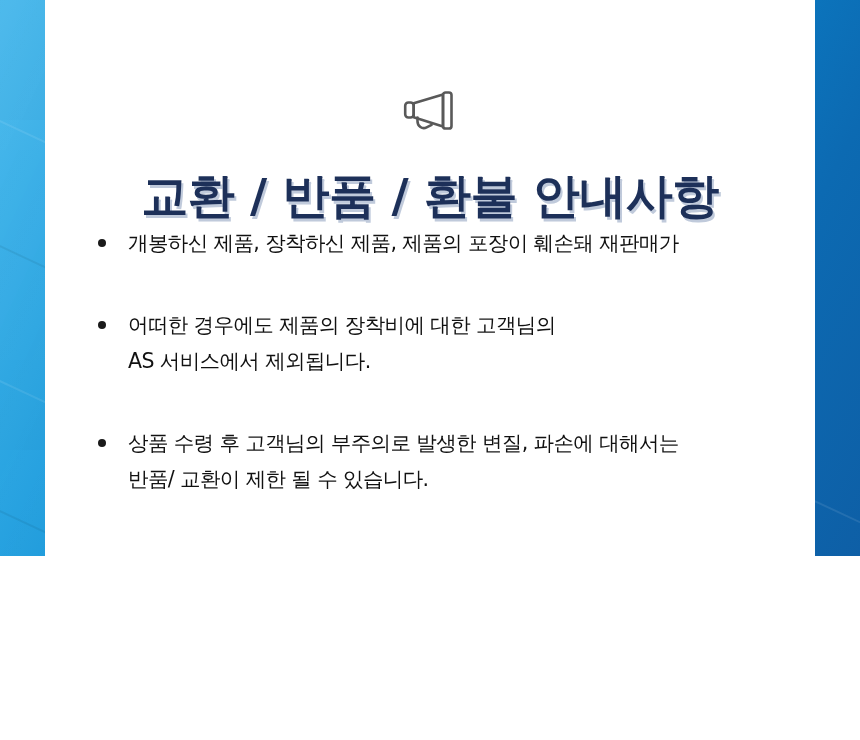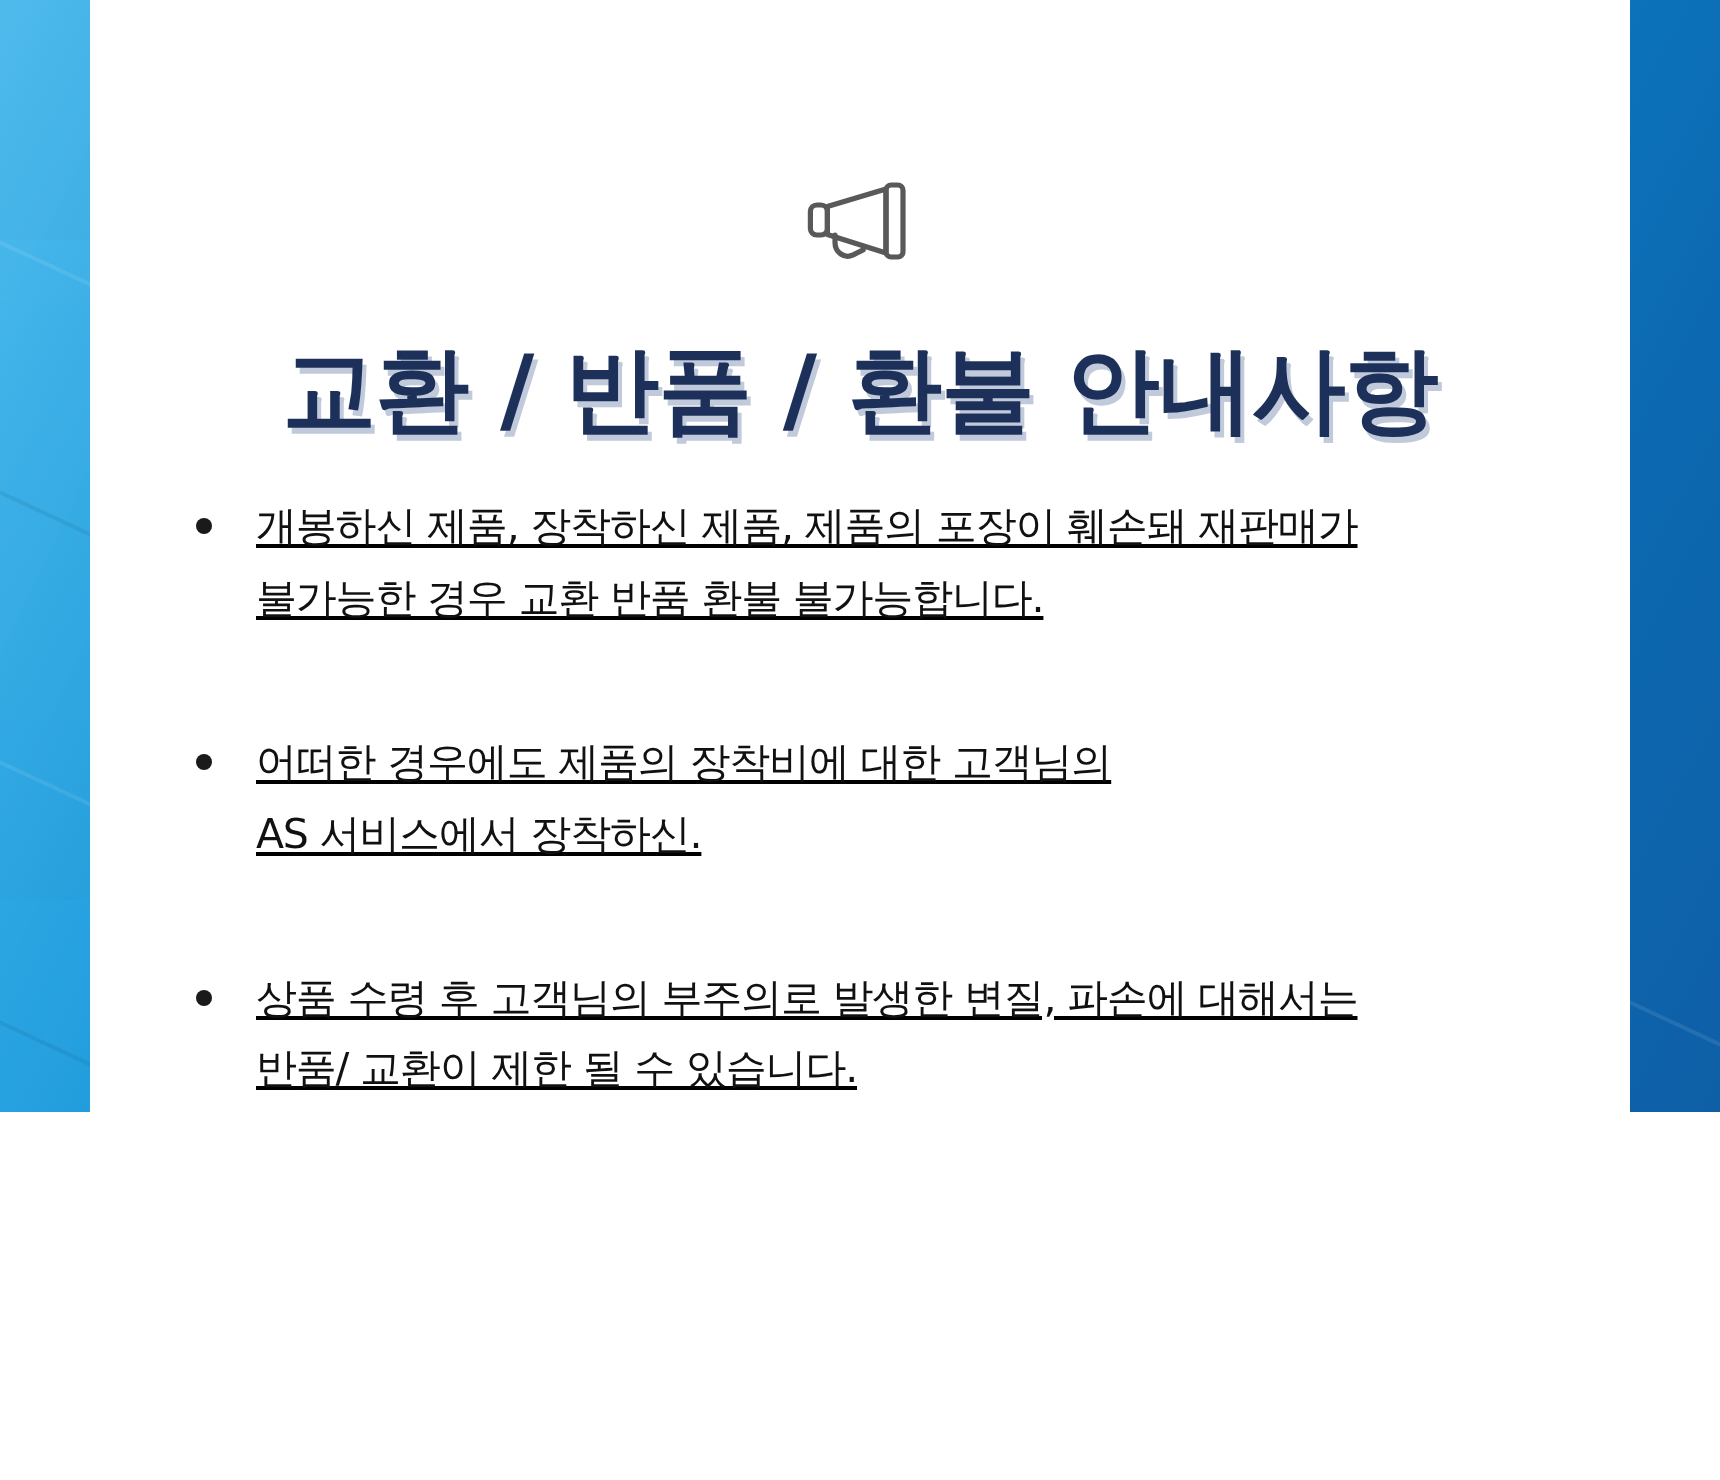--- a/index.html
+++ b/index.html
@@ -96,27 +96,26 @@
     font-weight: 700;
     letter-spacing: -0.5px;
     color: #1D3059;
     text-shadow: 2px 3px 0 rgba(140,158,190,0.55);
     white-space: nowrap;
   }
 
   
   .notice-list {
     position: absolute;
-    top: 256px;
+    top: 236px;
     left: 51px;
     width: 690px;
     margin: 0;
     padding: 0;
     list-style: none;
-    text-decoration: underline;
   }
   .notice-item {
     position: relative;
     padding-left: 32px;
     margin-bottom: 46px;
     color: #111111;
     font-size: 20.5px;
     line-height: 1.75;
     letter-spacing: -0.6px;
     font-weight: 400;
@@ -164,27 +163,26 @@
         </svg>
       </div>
 
       <h1 class="title">교환 / 반품 / 환불 안내사항</h1>
 
       <ul class="notice-list">
 
         <li class="notice-item">
           <span class="bullet-dot"></span>
           <span class="notice-line">개봉하신 제품, 장착하신 제품, 제품의 포장이 훼손돼 재판매가</span>
-          <span class="notice-line">불가능한 경우 교환 반품 환불 불가능합니다.</span>
         </li>
 
         <li class="notice-item">
           <span class="bullet-dot"></span>
           <span class="notice-line">어떠한 경우에도 제품의 장착비에 대한 고객님의</span>
-          <span class="notice-line">AS 서비스에서 장착하신.</span>
+          <span class="notice-line">AS 서비스에서 제외됩니다.</span>
         </li>
 
         <li class="notice-item">
           <span class="bullet-dot"></span>
           <span class="notice-line">상품 수령 후 고객님의 부주의로 발생한 변질, 파손에 대해서는</span>
           <span class="notice-line">반품/ 교환이 제한 될 수 있습니다.</span>
         </li>
 
       </ul>
 

